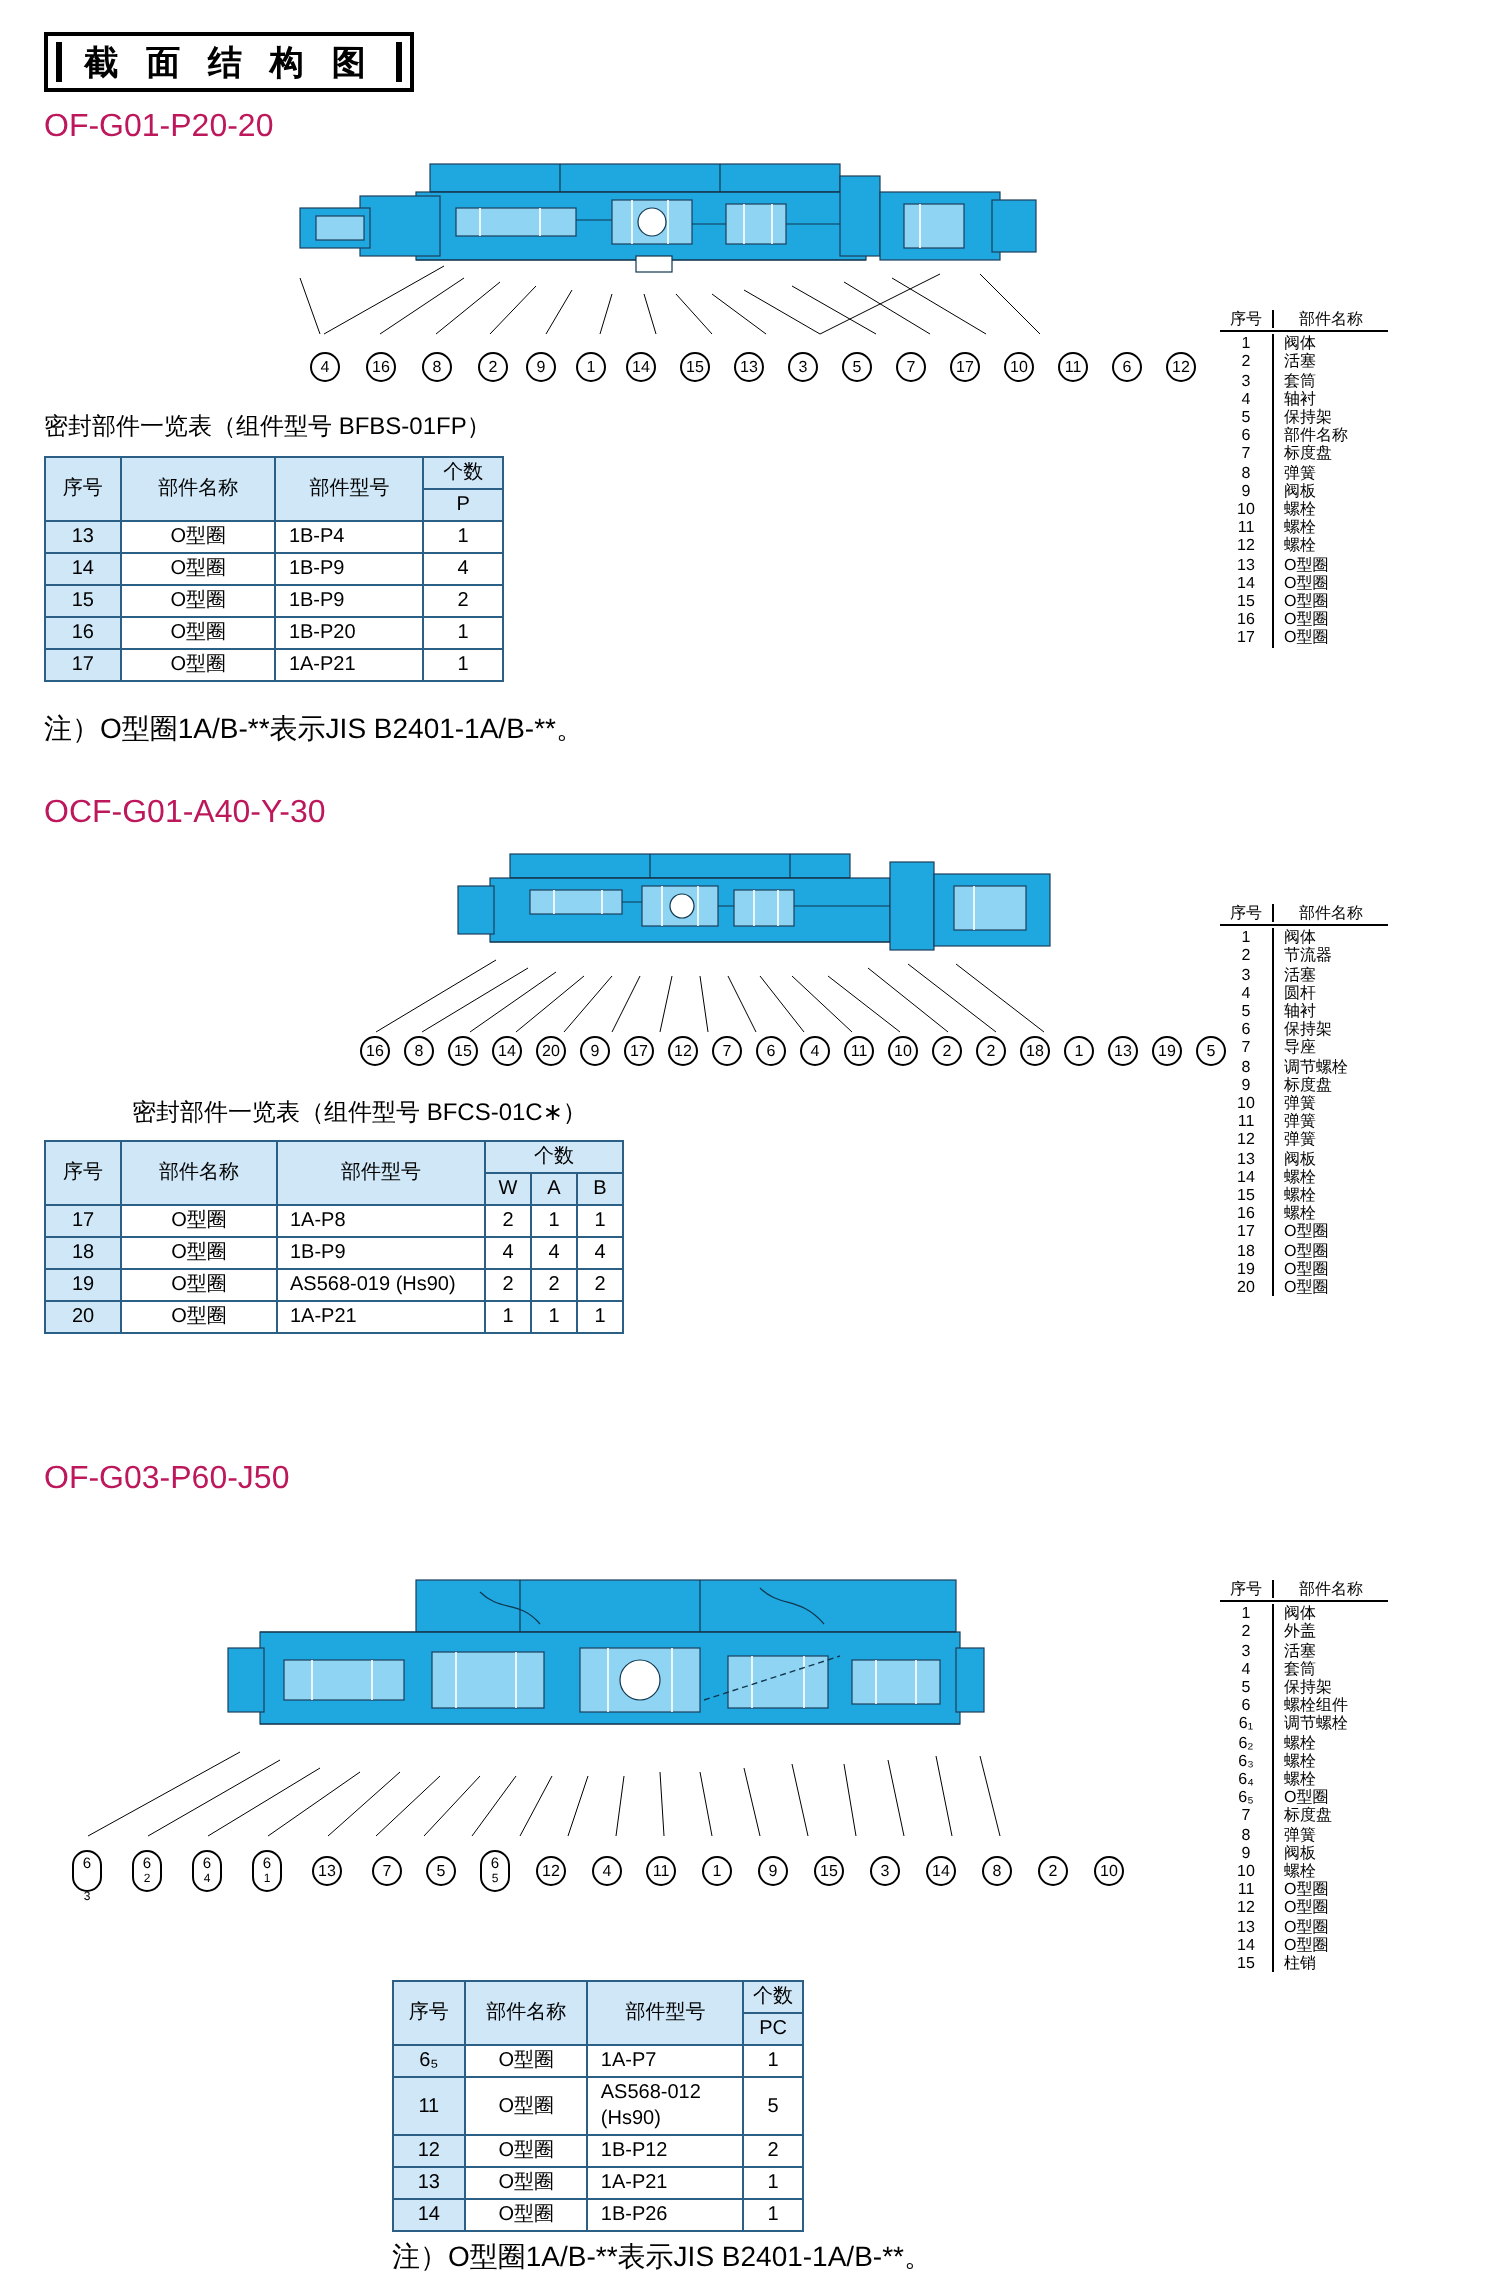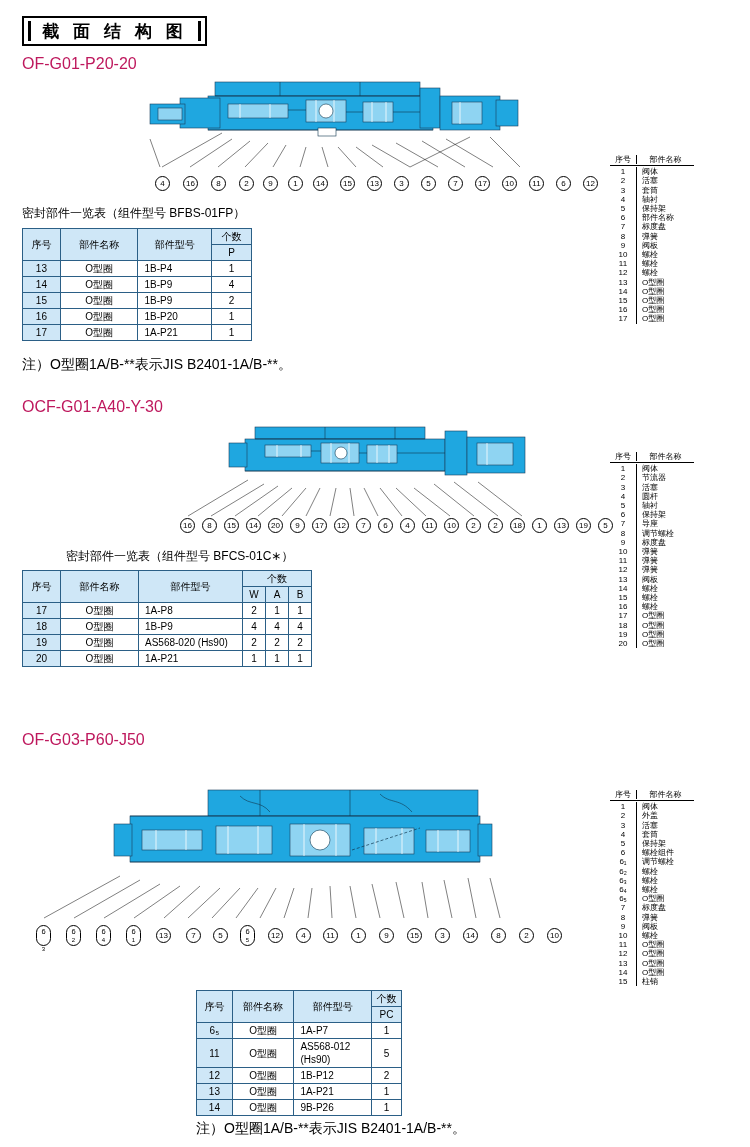--- a/index.html
+++ b/index.html
@@ -421,21 +421,21 @@
         <td class="idx">18</td>
         <td>O型圈</td>
         <td class="left">1B-P9</td>
         <td>4</td>
         <td>4</td>
         <td>4</td>
       </tr>
       <tr>
         <td class="idx">19</td>
         <td>O型圈</td>
-        <td class="left">AS568-020 (Hs90)</td>
+        <td class="left">AS568-019 (Hs90)</td>
         <td>2</td>
         <td>2</td>
         <td>2</td>
       </tr>
       <tr>
         <td class="idx">20</td>
         <td>O型圈</td>
         <td class="left">1A-P21</td>
         <td>1</td>
         <td>1</td>
@@ -662,21 +662,21 @@
       </tr>
       <tr>
         <td class="idx">13</td>
         <td>O型圈</td>
         <td class="left">1A-P21</td>
         <td>1</td>
       </tr>
       <tr>
         <td class="idx">14</td>
         <td>O型圈</td>
-        <td class="left">9B-P26</td>
+        <td class="left">1B-P26</td>
         <td>1</td>
       </tr>
     </tbody>
   </table>
 
   <div class="note" style="left:196px; top:1122px;">注）O型圈1A/B-**表示JIS B2401-1A/B-**。</div>
 
   <div class="legend" style="left:610px; top:790px;">
     <div class="lg-head">
       <span class="c1">序号</span>

